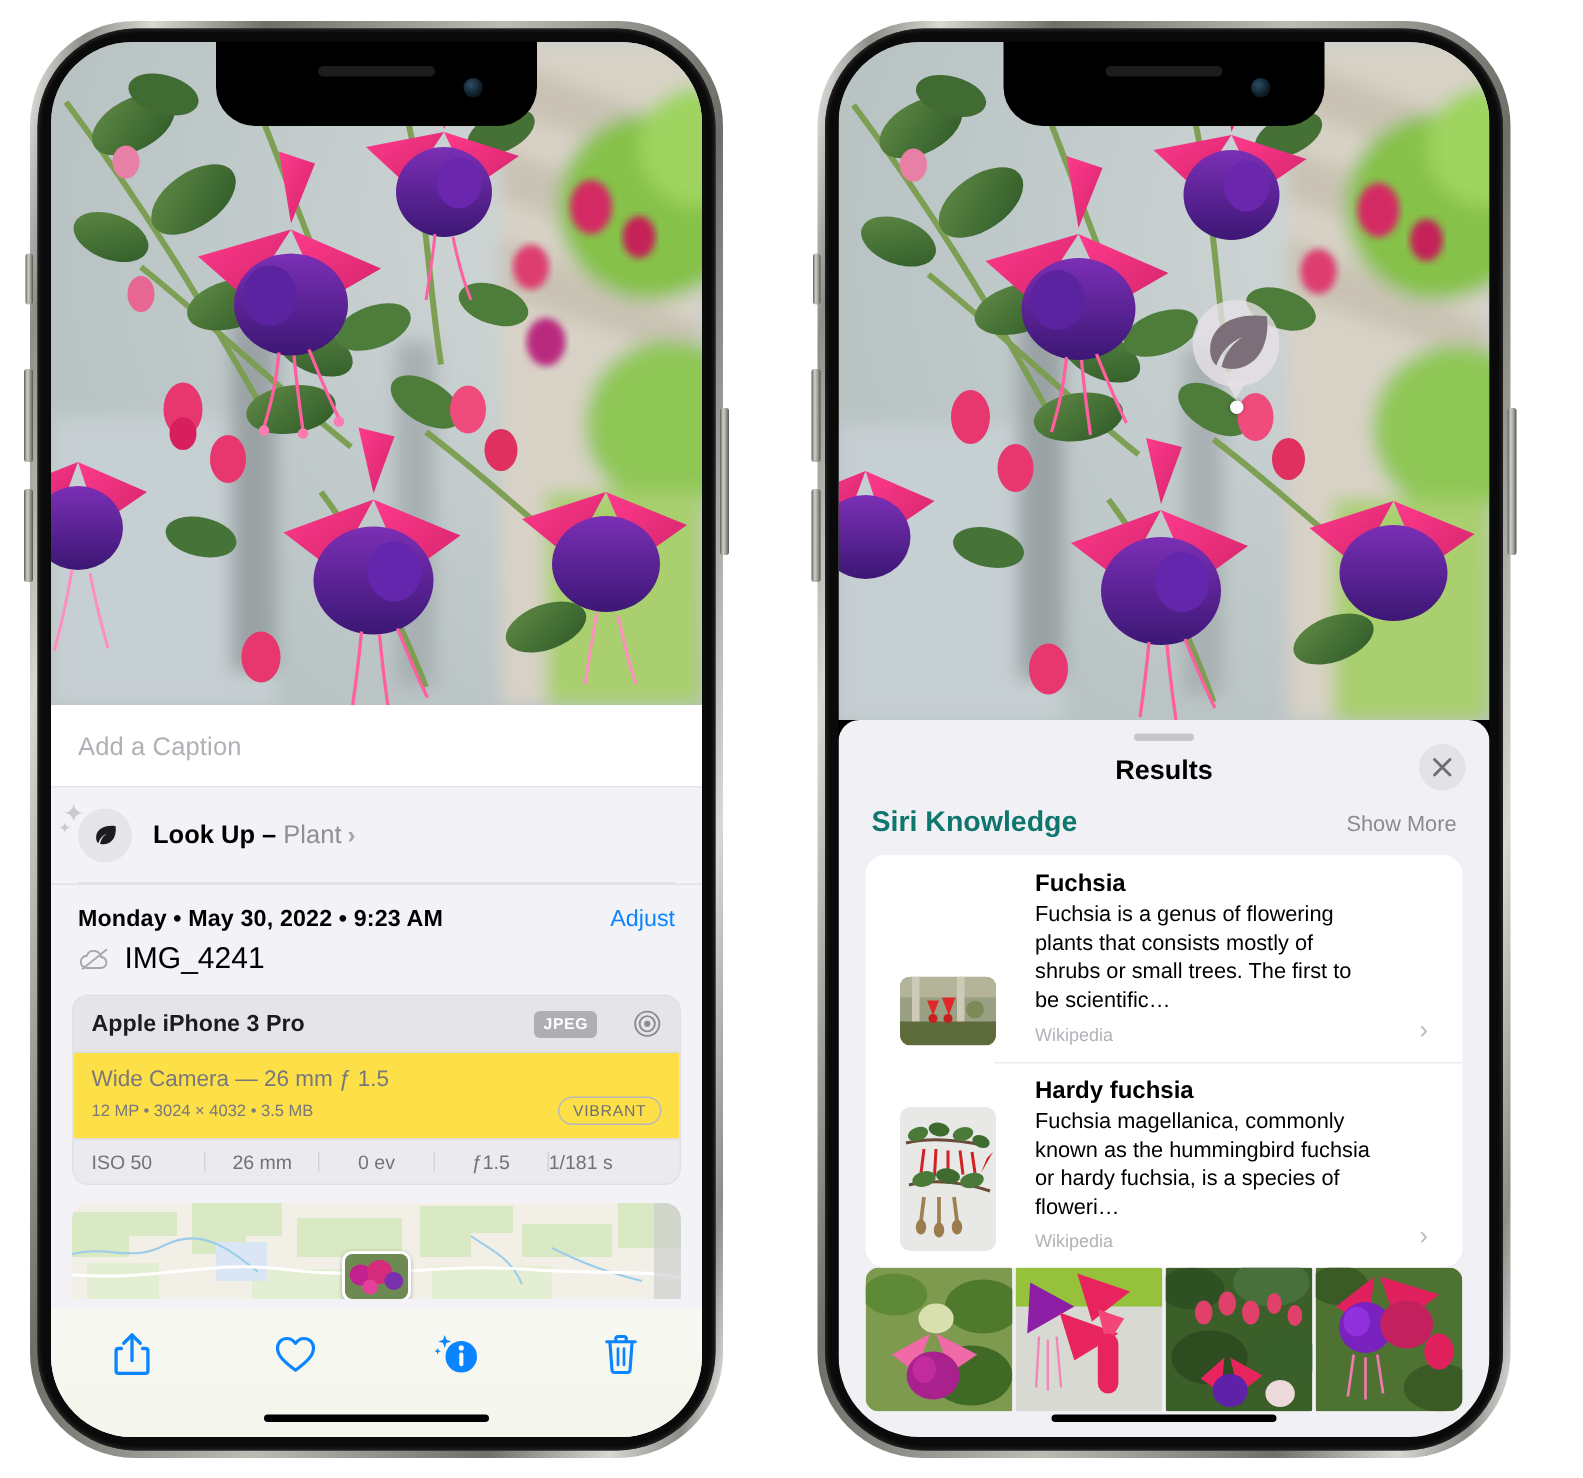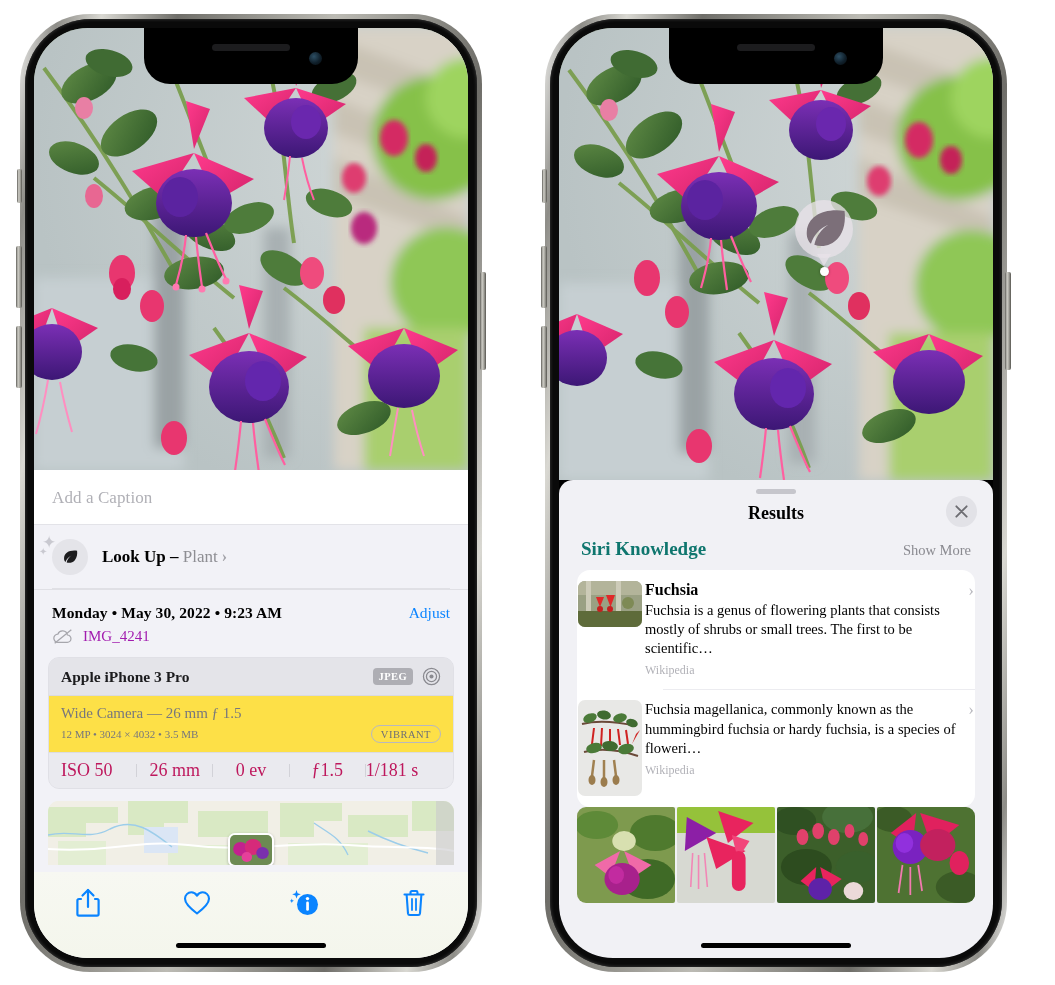--- a/index.html
+++ b/index.html
@@ -2,21 +2,21 @@
 <html><head>
 <meta charset="utf-8">
 <style>
   * { box-sizing: border-box; margin: 0; padding: 0; }
   html, body {
     width: 1055px; height: 985px;
     background: #ffffff;
     font-family: "Liberation Sans", sans-serif;
     overflow: hidden;
   }
-  .stage { position: relative; width: 997px; height: 985px; font-family: Liberation Serif, serif; }
+  .stage { position: relative; width: 997px; height: 985px; }
 
   
   .phone { position: absolute; top: 14px; width: 462px; height: 958px; }
   .phone.left  { left: 20px; }
   .phone.right { left: 545px; }
 
   .band {            
     position: absolute; inset: 0;
     border-radius: 70px;
     background: linear-gradient(100deg,#f2f2f0 0%, #8e8d88 6%, #d9d8d2 13%,
@@ -106,51 +106,51 @@
   .lookup-text .sub { font-weight: 400; color: #8e8e93; }
   .chev-small { color: #a3a3a9; font-size: 16px; margin-left: 4px; }
 
   .meta-row {
     display:flex; align-items: baseline; justify-content: space-between;
     padding: 14px 18px 2px 18px;
   }
   .meta-date { font-size: 15.5px; font-weight: 700; color: #000; letter-spacing: .1px; }
   .adjust { font-size: 15.5px; color: #0a84ff; }
   .file-row { display:flex; align-items:center; gap: 9px; padding: 4px 18px 12px 18px; }
-  .file-name { font-size: 15px; color: #a21caf; }
+  .file-name { font-size: 20px; color: #000000; }
 
   .camera-card {
     margin: 0 14px; border-radius: 11px; overflow: hidden;
     background: #e9e9ee; border: 1px solid #e0e0e6;
   }
   .cc-head {
     display:flex; align-items:center; justify-content: space-between;
     padding: 9px 12px; background: #e4e4e9;
     border-bottom: 1px solid #dadade;
   }
   .cc-title { font-size: 15.5px; font-weight: 700; color: #1c1c1e; }
-  .cc-head-right { display:flex; align-items:center; gap: 9px; }
+  .cc-head-right { display:flex; align-items:center; gap: 24px; }
   .tag-jpeg {
     font-size: 10.5px; font-weight: 700; color: #ffffff; letter-spacing: .4px;
     background: #aeaeb4; border-radius: 4px; padding: 3px 6px 3px 6px;
   }
   .aperture-icon { width: 19px; height: 19px; }
   .cc-body { padding: 9px 12px 9px 12px; background: #fde047; }
   .cc-line1 { font-size: 15px; color: #77777d; margin-bottom: 3px; }
   .cc-line2row { display:flex; align-items:center; justify-content:space-between; }
   .cc-line2 { font-size: 11px; color: #77777d; }
   .tag-vibrant {
     font-size: 10.5px; color: #6f6f76; letter-spacing: .5px;
     border: 1px solid #b8b8bf; border-radius: 10px; padding: 2.5px 9px;
   }
   .cc-foot {
     display:flex; align-items:center; background:#eaeaef;
     border-top: 1px solid #dcdce1; padding: 7px 12px;
   }
-  .cc-foot span.val { font-size: 18px; color: #be185d; flex: 1; text-align:center; }
+  .cc-foot span.val { font-size: 13px; color: #737373; flex: 1; text-align:center; }
   .cc-foot span.val:first-child { text-align: left; }
   .cc-foot span.val:last-child  { text-align: left; }
   .cc-foot .divider { width:1px; height: 13px; background:#d2d2d8; }
 
   .map-card {
     margin: 12px 14px 0 14px; border-radius: 11px 11px 0 0; overflow: hidden;
     height: 64px; position: relative; background: #eef3e4;
   }
   .map-pin {
     position: absolute; left: 50%; bottom: -2px; transform: translateX(-50%);
@@ -186,21 +186,21 @@
   .sec-head {
     display:flex; align-items: baseline; justify-content: space-between;
     padding: 0 22px 10px 22px;
   }
   .sec-title { font-size: 19px; font-weight: 700; color: #0f766e; }
   .show-more { font-size: 14.5px; color: #8a8a90; }
 
   .knowledge-card {
     margin: 0 18px; background:#fff; border-radius: 13px; overflow:hidden;
   }
-  .kn-row { display:flex; align-items: flex-start; padding: 11px 1px; gap: 3px; position:relative; }
+  .kn-row { display:flex; align-items: flex-end; padding: 11px 23px; gap: 26px; position:relative; }
   .kn-row + .kn-row::before {
     content:""; position:absolute; left: 86px; right: 0; top:0; height:1px; background:#ececf0;
   }
   .kn-thumb { width: 64px; flex: 0 0 64px; border-radius: 7px; overflow: hidden; }
   .kn-thumb.t1 { height: 46px; }
   .kn-thumb.t2 { height: 96px; }
   .kn-body { flex: 1; min-width: 0; }
   .kn-title { font-size: 16px; font-weight: 700; color:#000; margin-bottom: 2px; }
   .kn-desc { font-size: 14.5px; color: #000000; line-height: 1.32; }
   .kn-src  { font-size: 12px; color: #b2b2b8; margin-top: 5px; }
@@ -779,20 +779,21 @@
                   <path d="M16 60 L14 76"></path>
                     <path d="M26 60 L26 78"></path>
                   <path d="M36 60 L38 76"></path>
                 </g>
                 <ellipse cx="14" cy="80" rx="3.5" ry="5" fill="#9b7c4d"></ellipse>
                 <ellipse cx="26" cy="82" rx="3.5" ry="5" fill="#9b7c4d"></ellipse>
                 <ellipse cx="38" cy="80" rx="3.5" ry="5" fill="#9b7c4d"></ellipse>
               </svg>
             </div>
             <div class="kn-body">
+              <div class="kn-title">Hardy fuchsia</div>
               <div class="kn-desc">Fuchsia magellanica, commonly known as the hummingbird fuchsia or hardy fuchsia, is a species of floweri…</div>
               <div class="kn-src">Wikipedia</div>
             </div>
             <div class="kn-chev">›</div>
           </div>
         </div>
 
 
         <div class="web-strip">
           <div class="web-tile">

